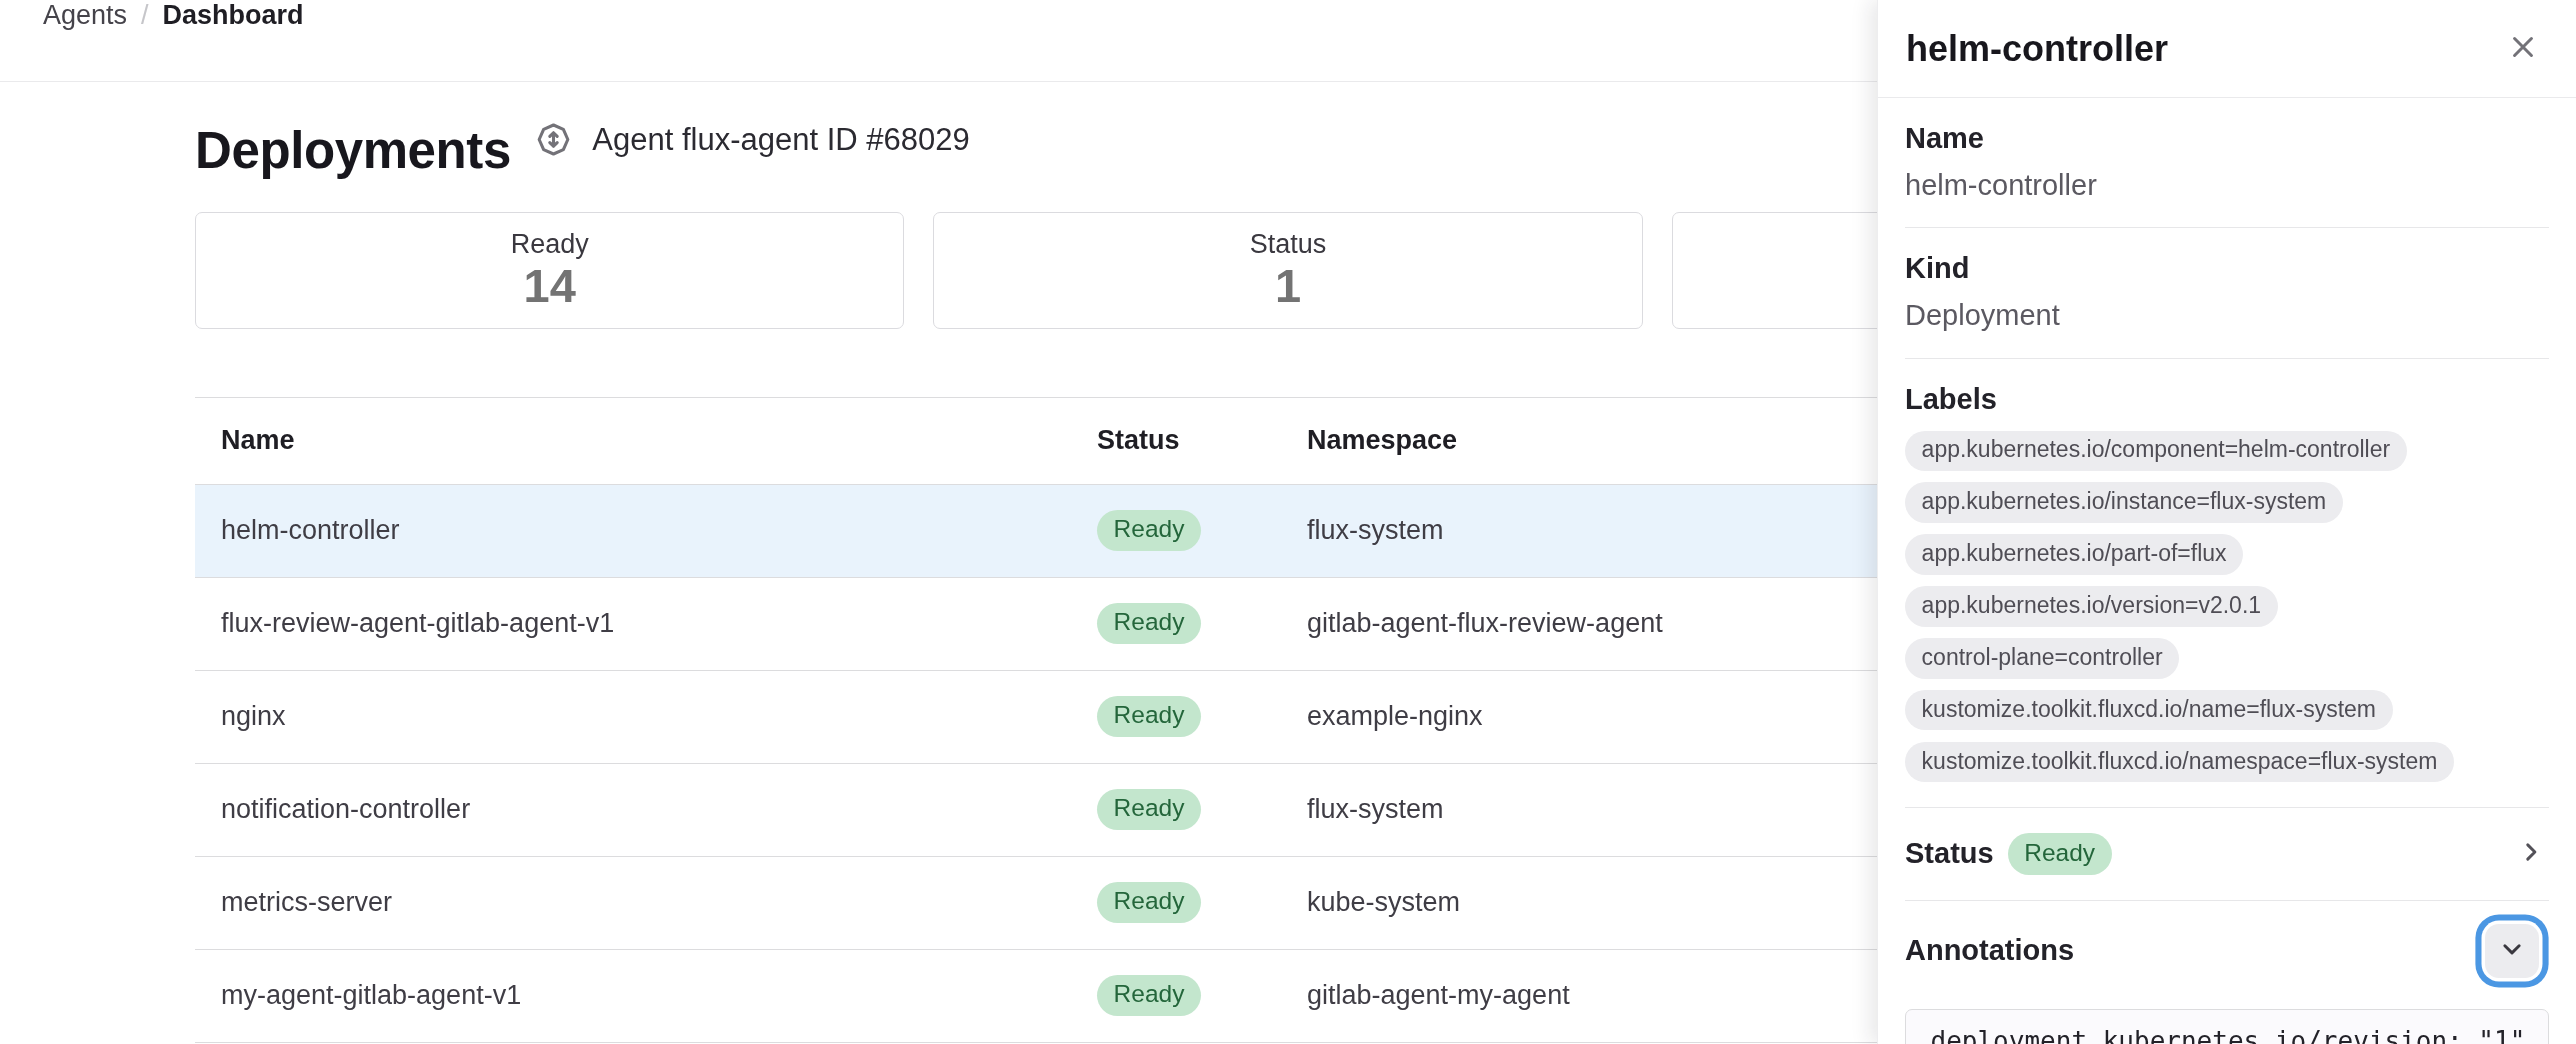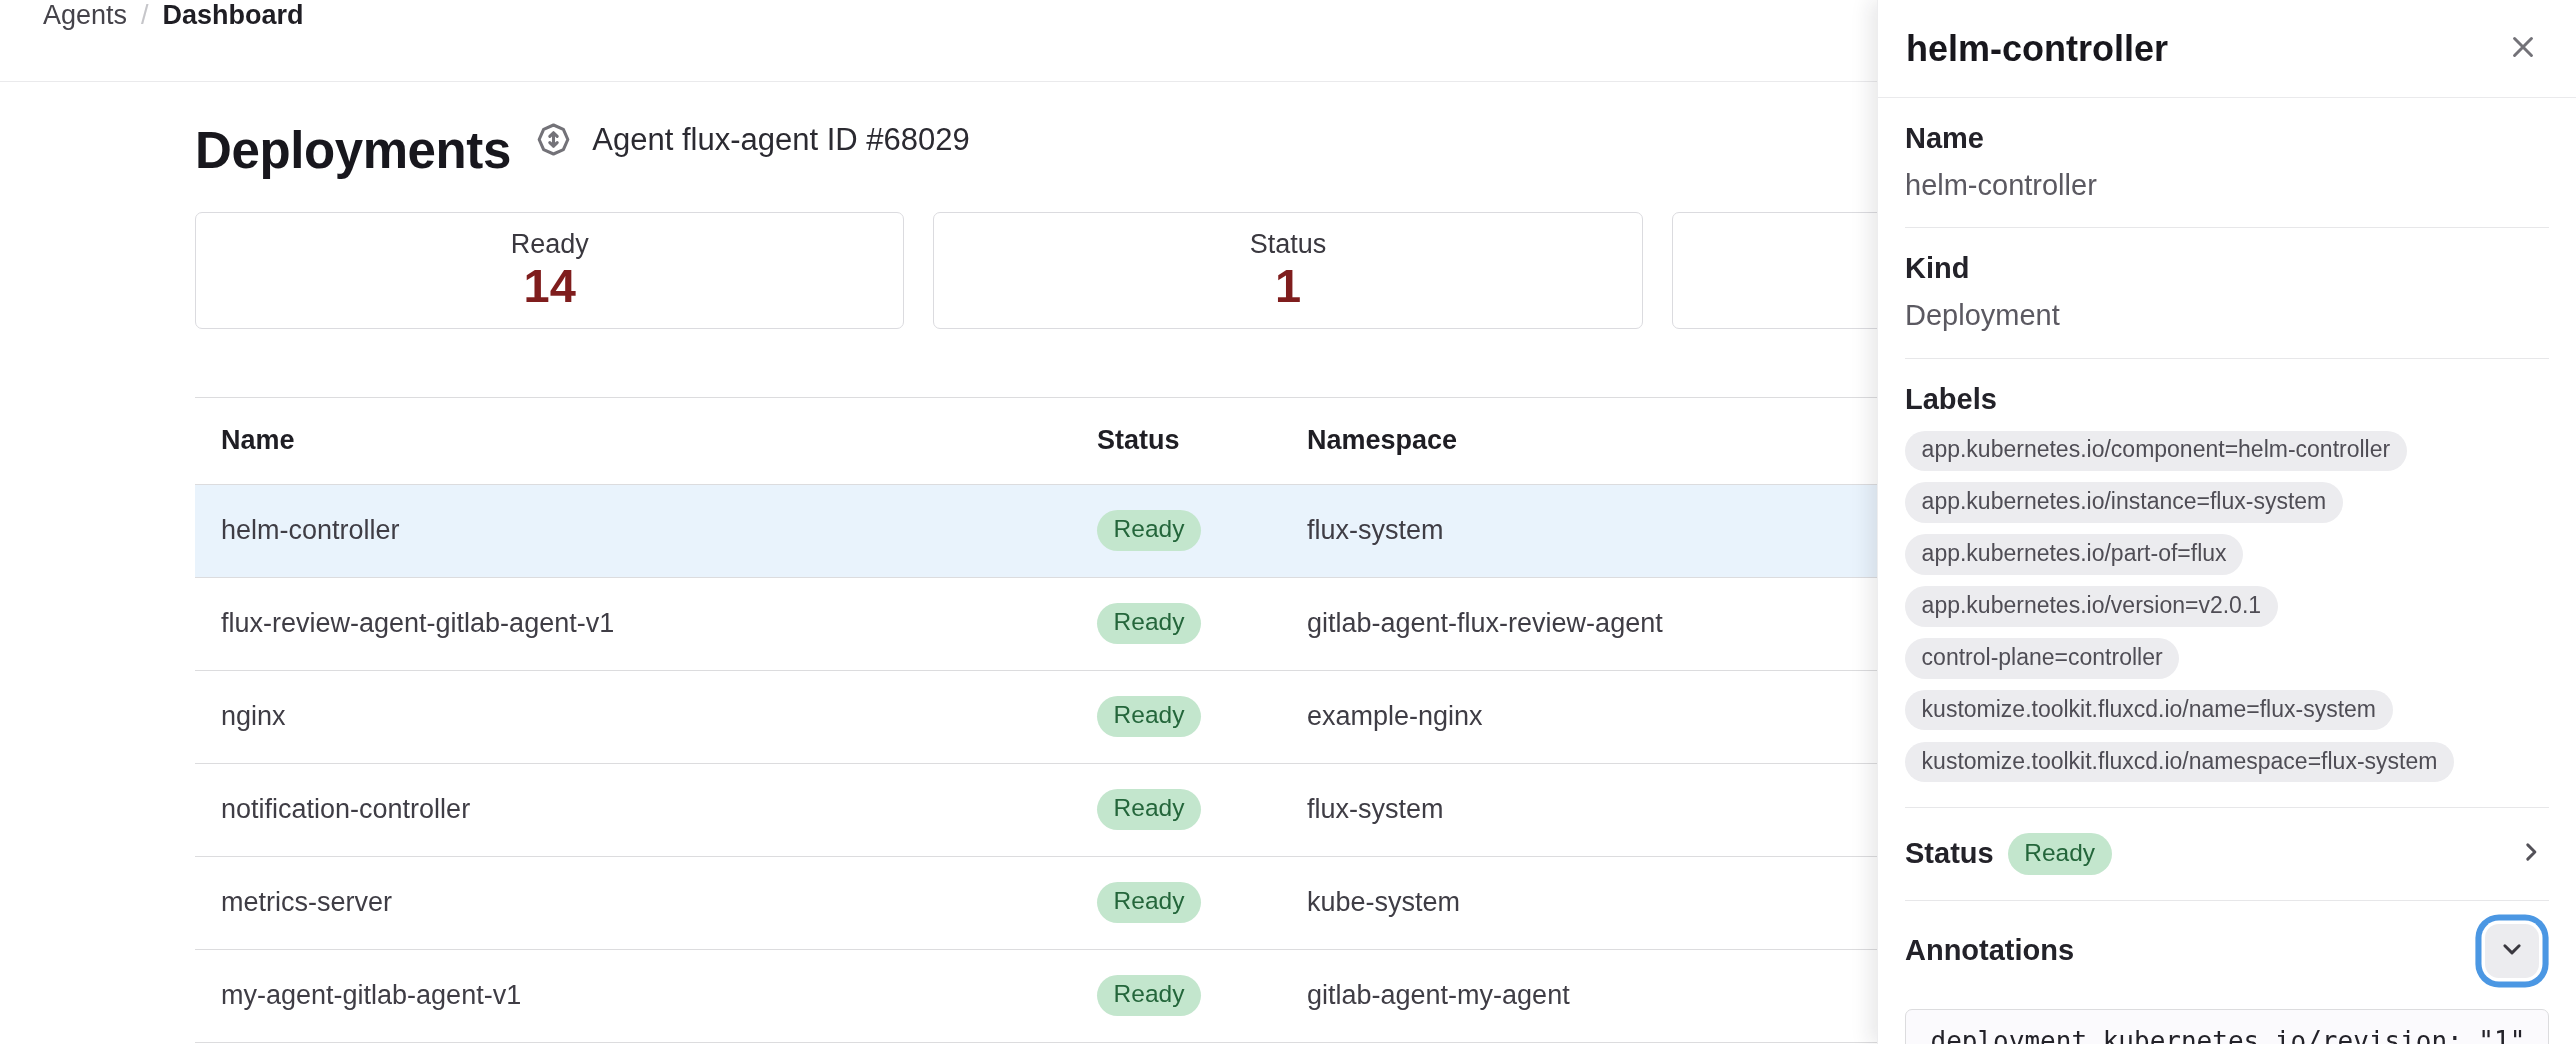--- a/index.html
+++ b/index.html
@@ -40,21 +40,21 @@
     width: 2186px;
   }
   .card {
     height: 117px;
     border: 1.8px solid #dbdbdf;
     border-radius: 7px;
     display: flex; flex-direction: column; align-items: center; justify-content: center;
     background: #fff;
   }
   .card-label { font-size: 27px; color: #3a383f; line-height: 1.15; }
-  .card-value { font-size: 47px; font-weight: 700; color: #7f1d1d; line-height: 1.1; }
+  .card-value { font-size: 47px; font-weight: 700; color: #737373; line-height: 1.1; }
 
   
   .table { margin-top: 68px; width: 2381px; border-top: 1.8px solid #dcdcde; }
   .t-row {
     display: grid;
     grid-template-columns: 902px 210px 1fr;
     align-items: center;
     border-bottom: 1.8px solid #dcdcde;
   }
   .t-head { height: 87px; font-weight: 700; font-size: 27px; color: #1f1e24; }

